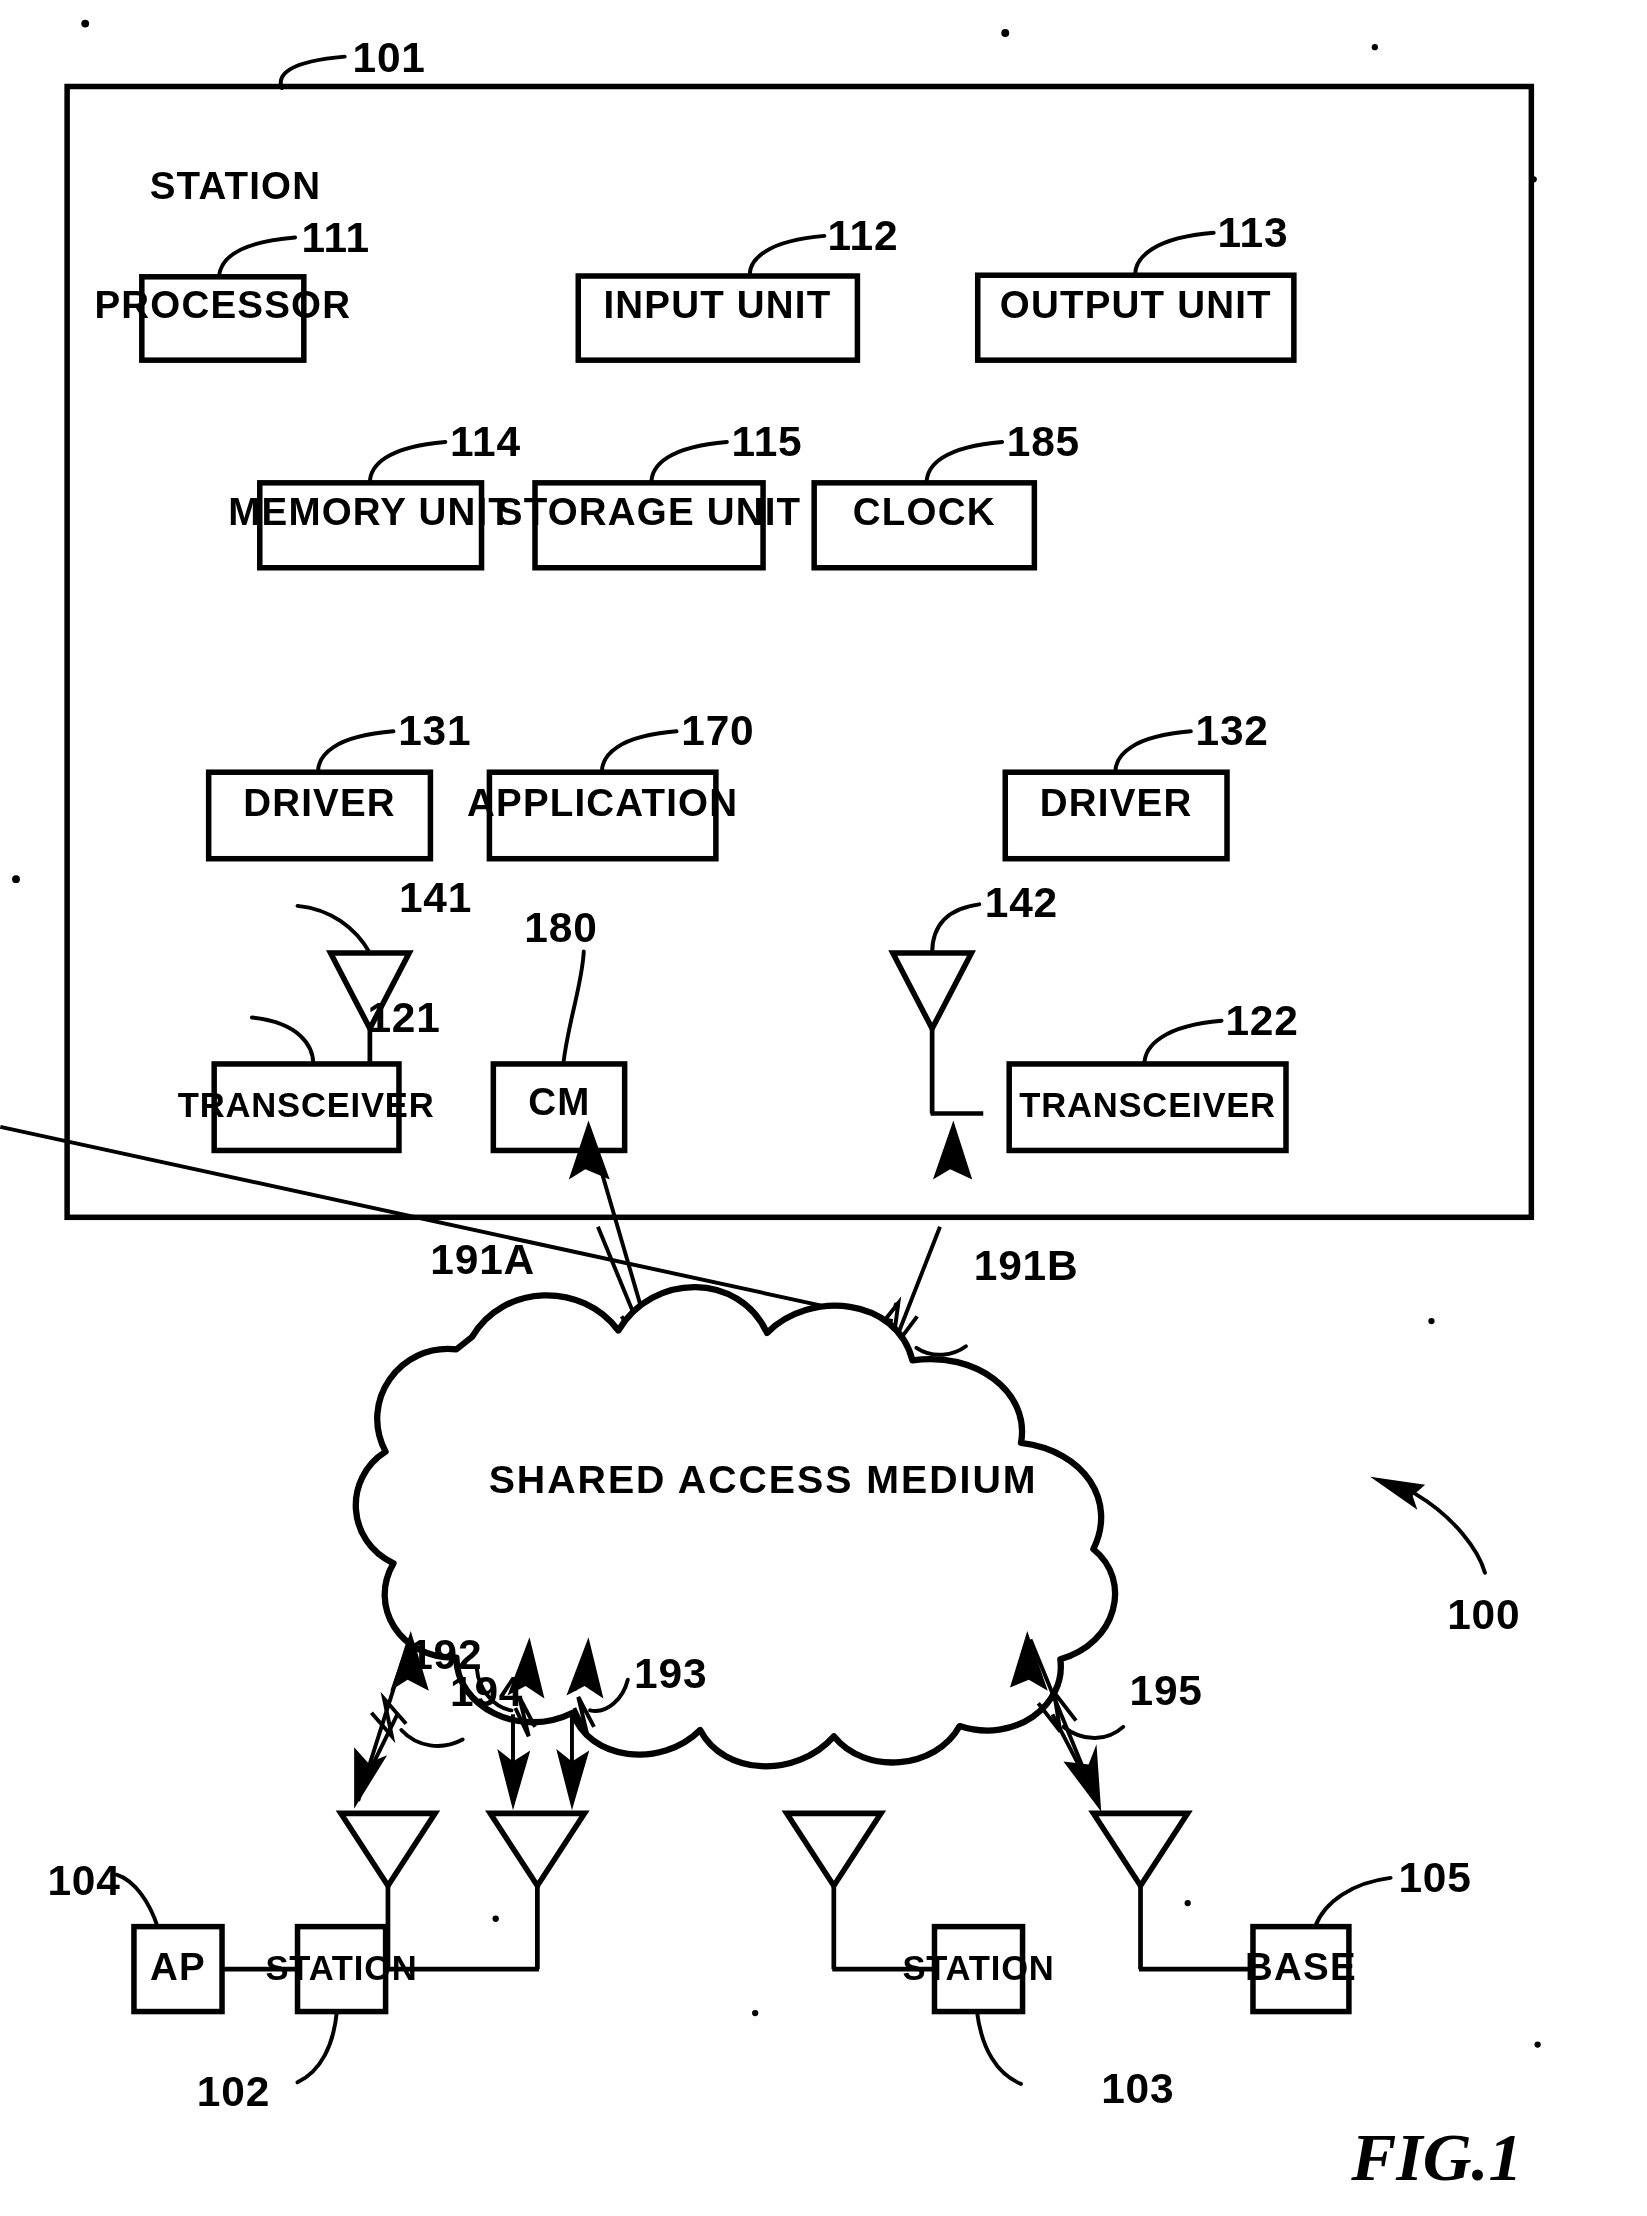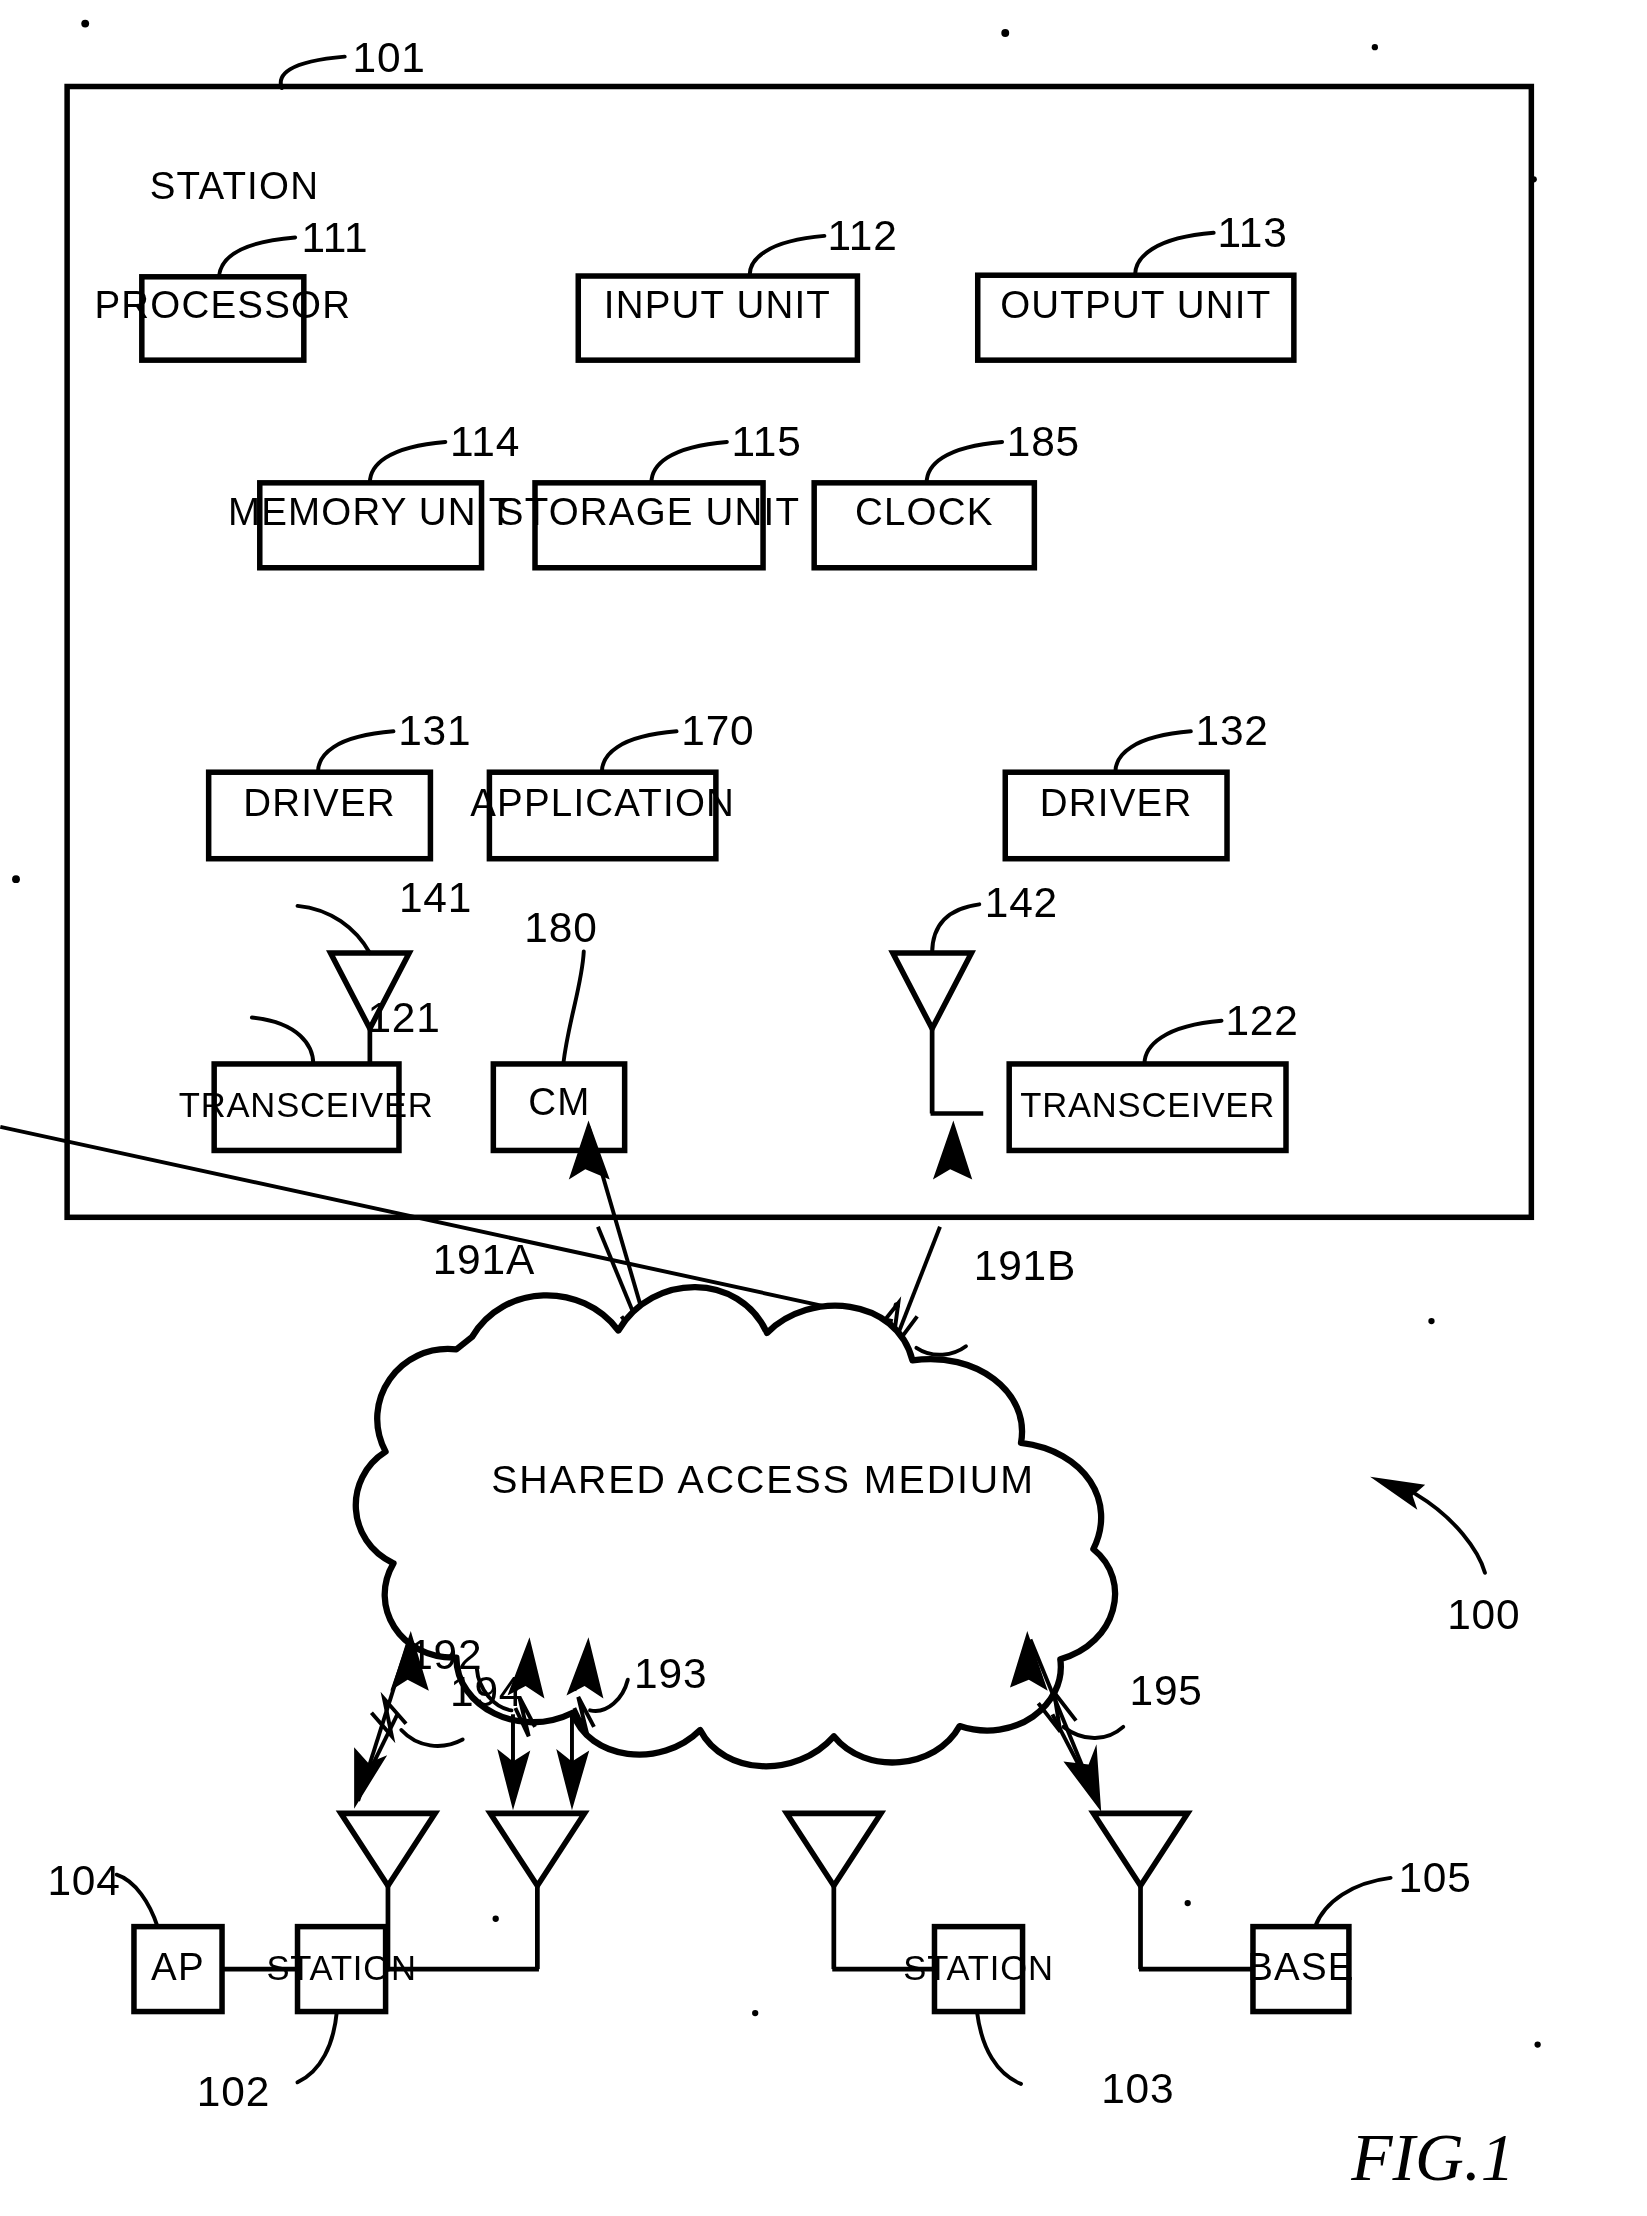--- a/index.html
+++ b/index.html
@@ -13,20 +13,21 @@
     position: relative;
     font-family: "Liberation Sans", sans-serif;
     overflow: hidden;
   }
   #figure-root {
     position: absolute;
     left: 0;
     top: 0;
     width: 1648px;
     height: 2216px;
+    font-weight: bold;
   }
   svg#fig-svg {
     display: block;
     width: 1648px;
     height: 2216px;
   }
   .box-rect {
     fill: #ffffff;
     stroke: #000000;
     stroke-width: 7;

